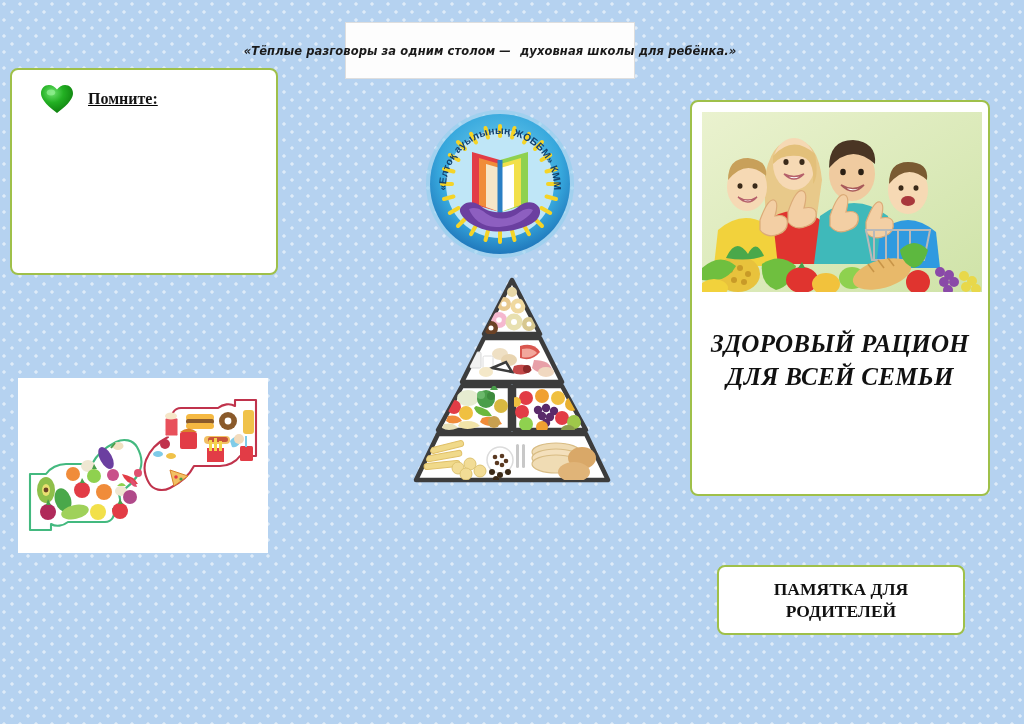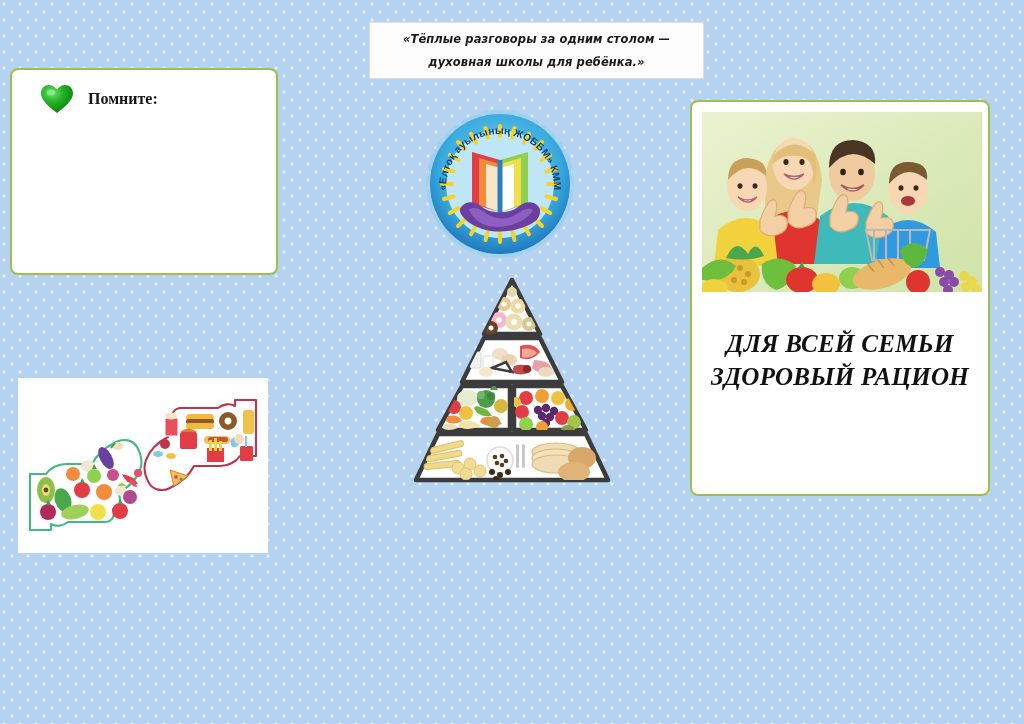--- a/index.html
+++ b/index.html
@@ -29,34 +29,33 @@
   }
   .plaincard{
     background:#fdfdfd;
     border:1px solid #dedede;
     box-sizing:border-box;
   }
   .whitebox{background:#ffffff;box-sizing:border-box;}
 
   
   #quote-box{
-    left:345px;top:22px;width:335px;height:57px;
-    display:flex;flex-direction:column;align-items:center;justify-content:center;
+    left:345px;top:22px;width:290px;height:57px;
+    display:flex;flex-direction:row;align-items:center;justify-content:center;
     gap:9px;
-    margin-left:24px;
   }
   #quote-box .qline{
     font-family:"DejaVu Sans", sans-serif;
     font-style:italic;font-weight:bold;
     font-size:11.5px;color:#1a1a1a;white-space:nowrap;letter-spacing:.1px;
   }
 
   
   #remember-card{left:10px;top:68px;width:268px;height:207px;padding:12px 14px 10px 14px;}
-  #remember-head{display:flex;align-items:center;gap:14px;margin:2px 0 10px 14px;}
+  #remember-head{display:flex;align-items:center;gap:14px;margin:2px 0 10px 14px;text-decoration:underline;}
   #remember-title{font-size:16px;font-weight:bold;color:#141414;}
   #remember-body{font-size:13.1px;line-height:1.27;color:#171717;text-align:left;}
   #remember-body b{font-weight:bold;}
 
   .heart{width:34px;height:30px;position:relative;display:inline-block;}
   .heart svg{display:block;}
 
   
   #thumbs-image{left:18px;top:378px;width:250px;height:175px;}
 
@@ -512,20 +511,26 @@
             <circle cx="264" cy="175" r="5"></circle>
               <circle cx="274" cy="177" r="5"></circle>
           </g>
           <path d="M198 138 q14 -14 28 0 q-4 16 -14 18 q-12 -4 -14 -18 z" fill="#5db83f"></path>
           <path d="M0 156 q18 -16 34 -2 q-10 18 -34 14 z" fill="#6fbf3f"></path>
           <ellipse cx="12" cy="176" rx="14" ry="9" fill="#f2d23c"></ellipse>
         </g>
       </svg>
     </div>
     <div id="right-title">
+      <div>ЗДОРОВЫЙ РАЦИОН</div>
       <div>ДЛЯ ВСЕЙ СЕМЬИ</div>
-      <div>ЗДОРОВЫЙ РАЦИОН</div>
     </div>
   </div>
 
+  <div class="abs greencard" id="memo-box">
+    <div id="memo-text">
+      <div>ПАМЯТКА ДЛЯ</div>
+      <div>РОДИТЕЛЕЙ</div>
+    </div>
+  </div>
 
 
 </div>
 
 </body></html>

